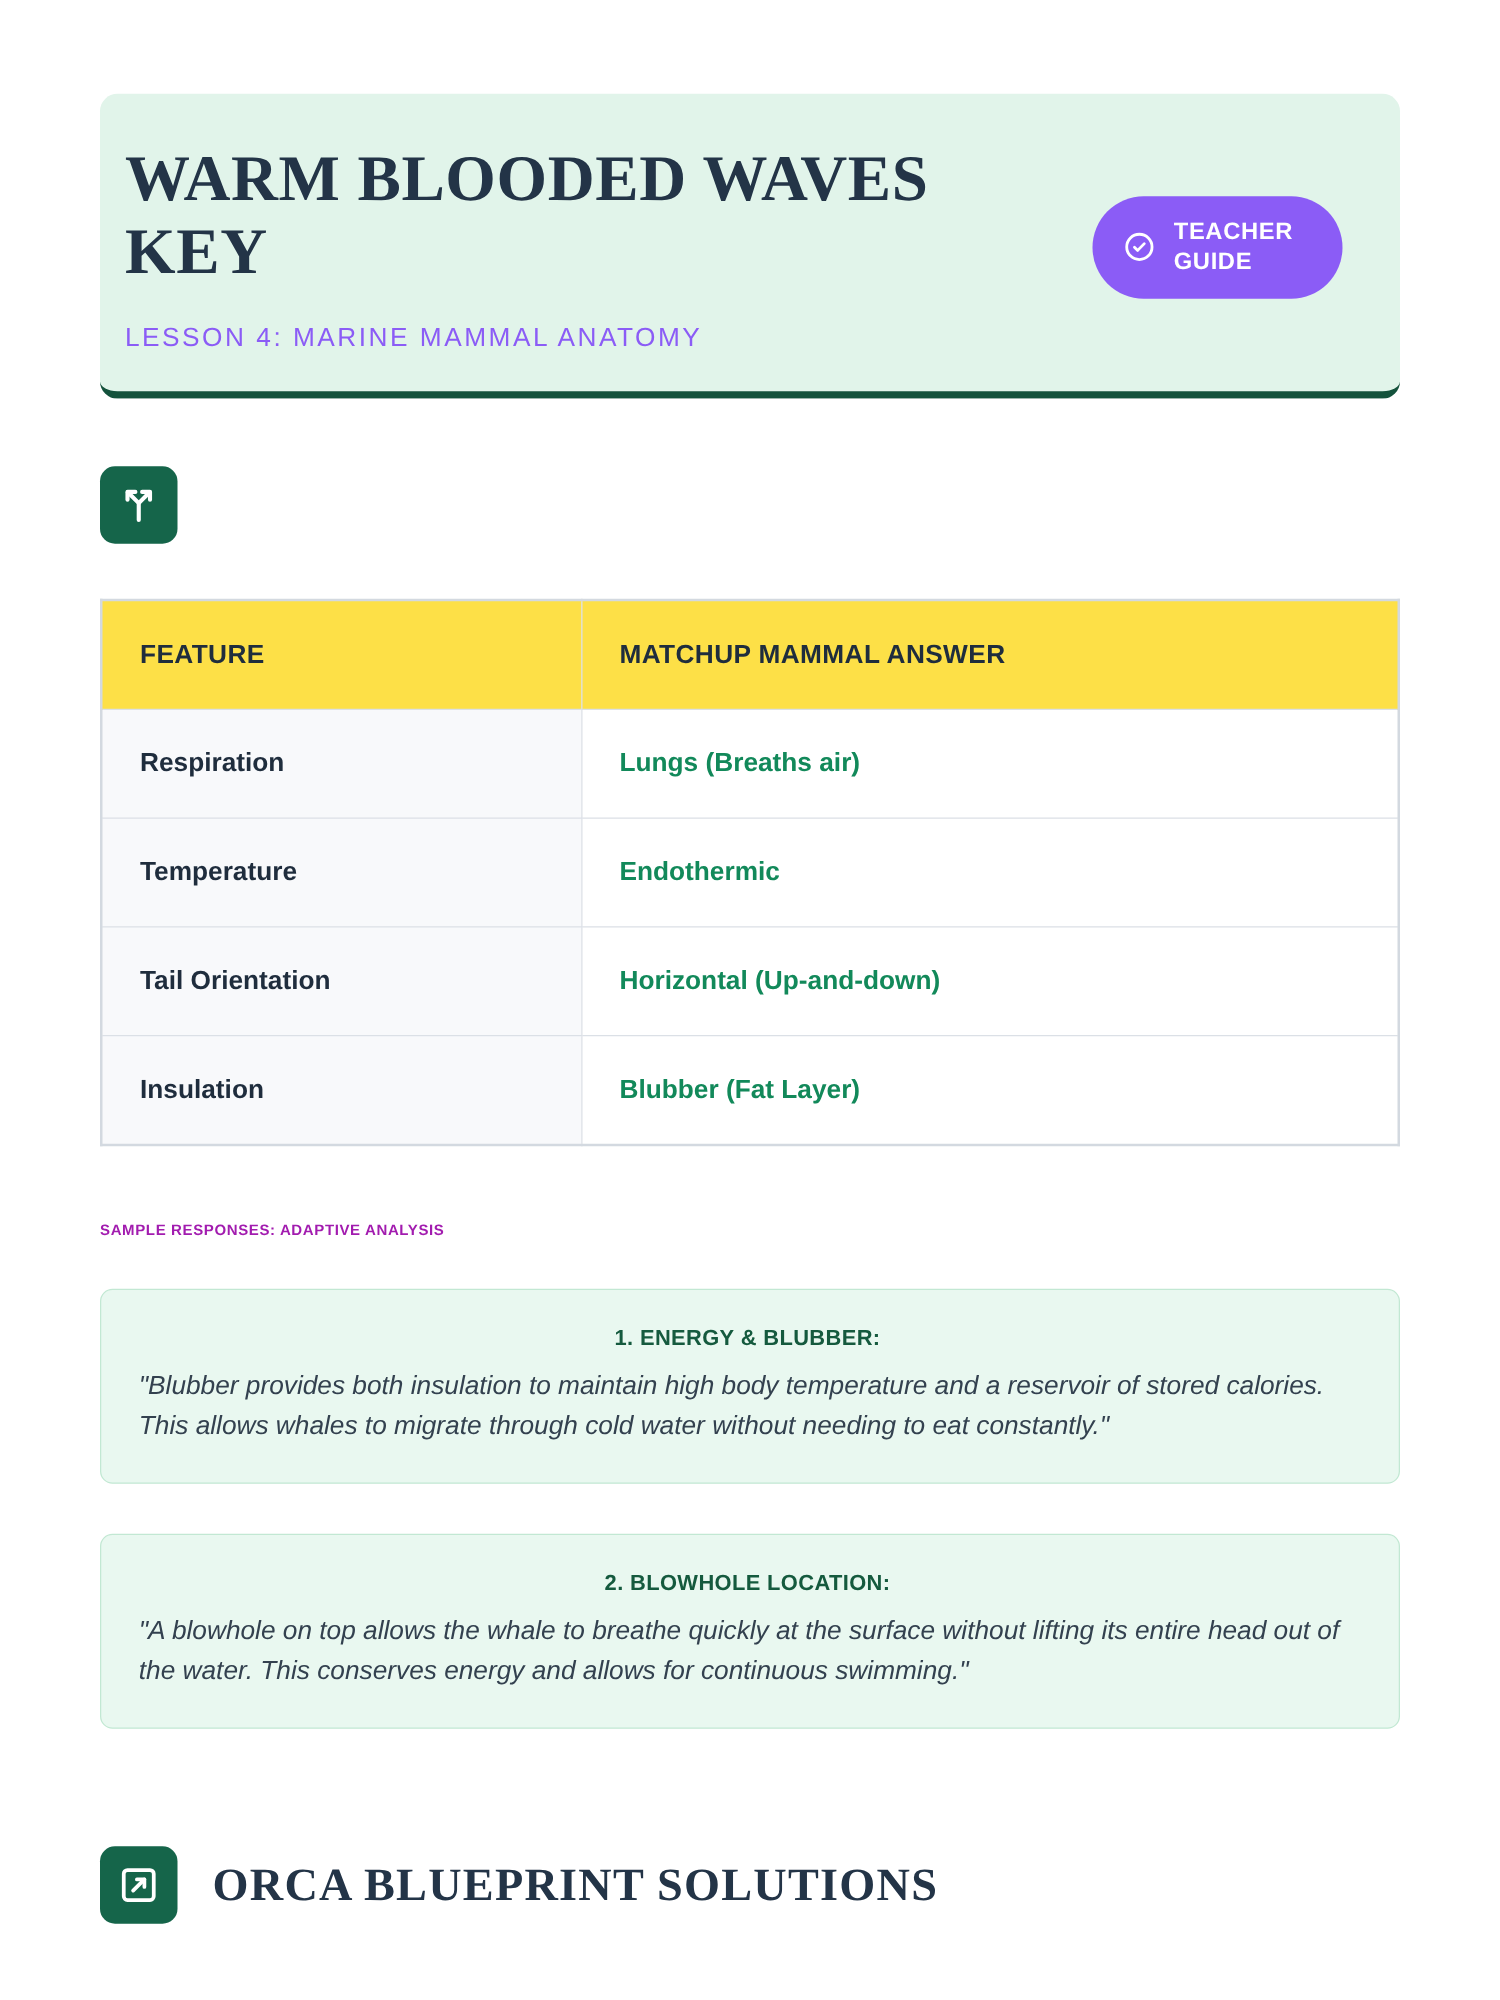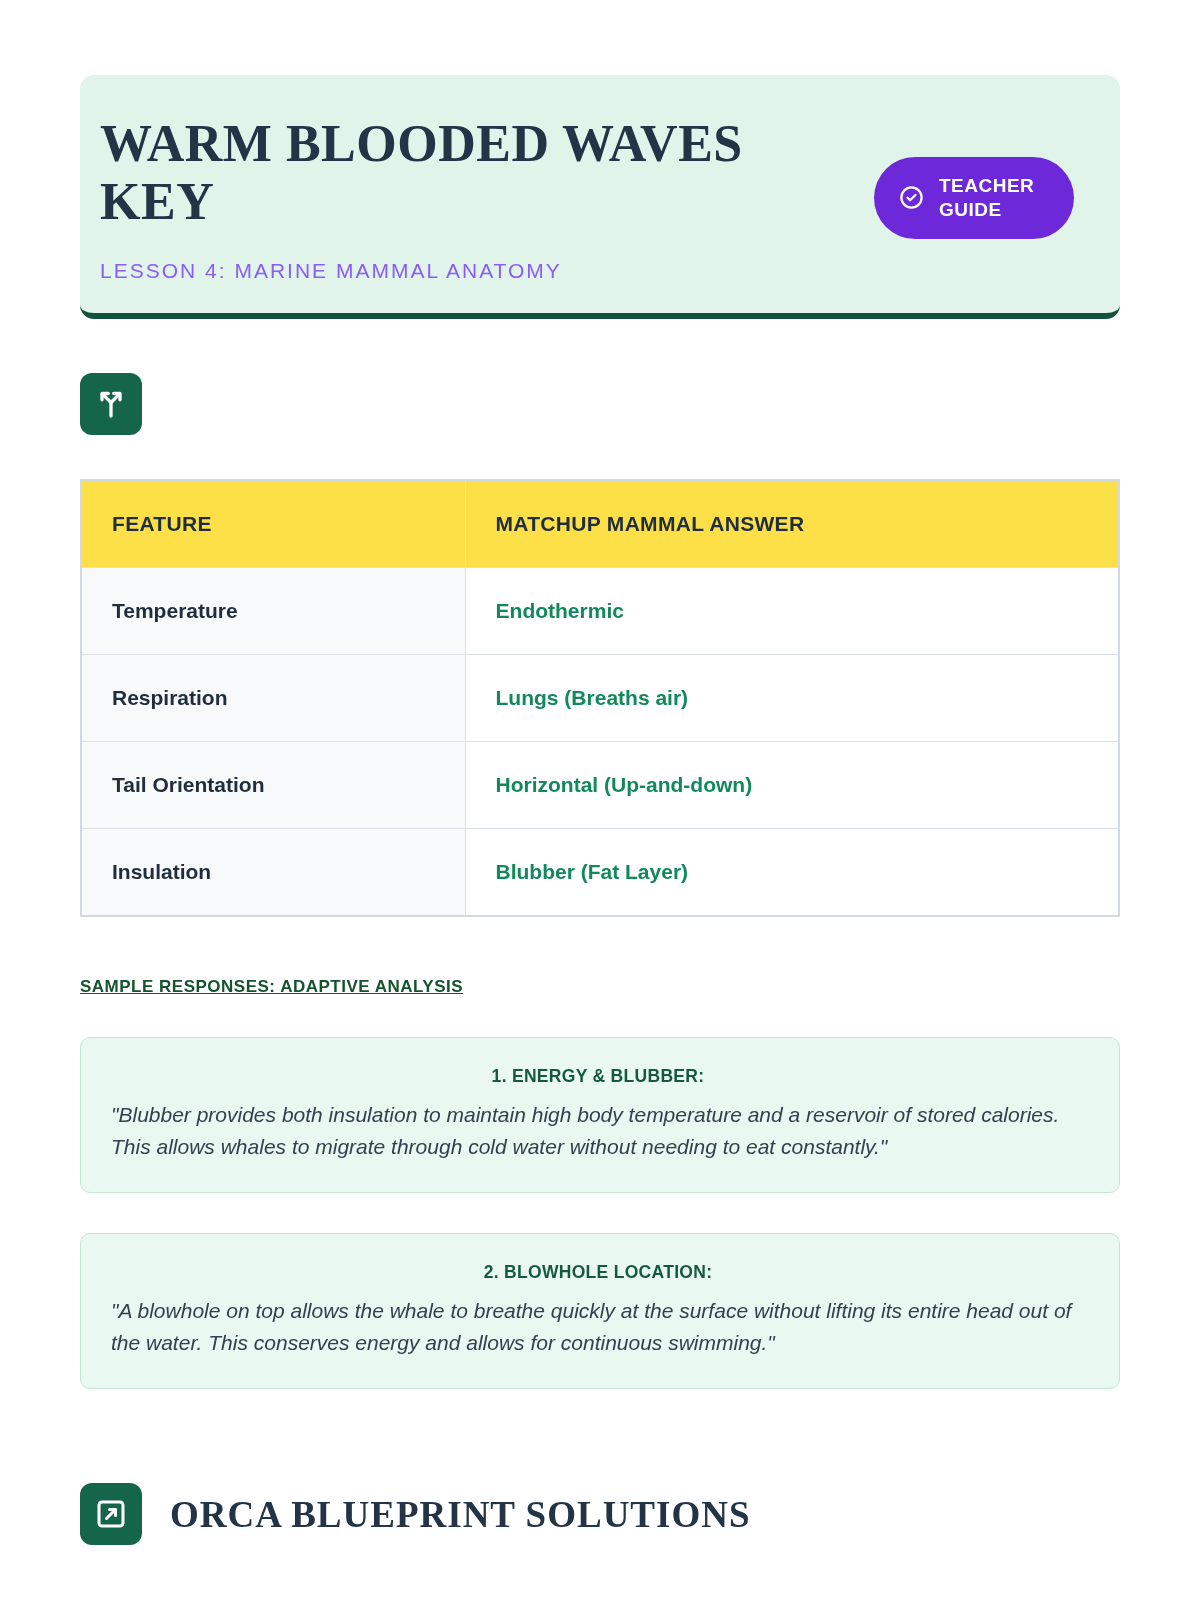--- a/index.html
+++ b/index.html
@@ -35,21 +35,21 @@
     letter-spacing: 0.5px;
   }
   .header-subtitle {
     margin-top: 28px;
     font-size: 21px;
     font-weight: 400;
     color: #8b5cf6;
     letter-spacing: 2px;
   }
   .badge {
-    background: #6d28d9;
+    background: #8b5cf6;
     color: #ffffff;
     border-radius: 44px;
     padding: 17px 30px 17px 24px;
     display: flex;
     align-items: center;
     gap: 14px;
     margin-top: 42px;
     flex-shrink: 0;
   }
   .badge-label {
@@ -113,25 +113,24 @@
   }
   td.answer-cell {
     background: #ffffff;
     color: #12895a;
     font-weight: 700;
   }
 
   
   .sample-heading {
     margin-top: 60px;
-    font-size: 17px;
-    font-weight: 700;
-    color: #14532d;
+    font-size: 12px;
+    font-weight: 700;
+    color: #a21caf;
     letter-spacing: 0.5px;
-    text-decoration: underline;
   }
   .response-card {
     margin-top: 40px;
     background: #e9f8f0;
     border: 1px solid #c2e8d3;
     border-radius: 10px;
     padding: 28px 34px 30px 30px;
   }
   .card-title {
     font-size: 17.5px;
@@ -185,26 +184,26 @@
 
   <table class="answer-table">
     <thead>
       <tr>
         <th>FEATURE</th>
         <th>MATCHUP MAMMAL ANSWER</th>
       </tr>
     </thead>
     <tbody>
       <tr>
+        <td class="feature-cell">Respiration</td>
+        <td class="answer-cell">Lungs (Breaths air)</td>
+      </tr>
+      <tr>
         <td class="feature-cell">Temperature</td>
         <td class="answer-cell">Endothermic</td>
-      </tr>
-      <tr>
-        <td class="feature-cell">Respiration</td>
-        <td class="answer-cell">Lungs (Breaths air)</td>
       </tr>
       <tr>
         <td class="feature-cell">Tail Orientation</td>
         <td class="answer-cell">Horizontal (Up-and-down)</td>
       </tr>
       <tr>
         <td class="feature-cell">Insulation</td>
         <td class="answer-cell">Blubber (Fat Layer)</td>
       </tr>
     </tbody>

